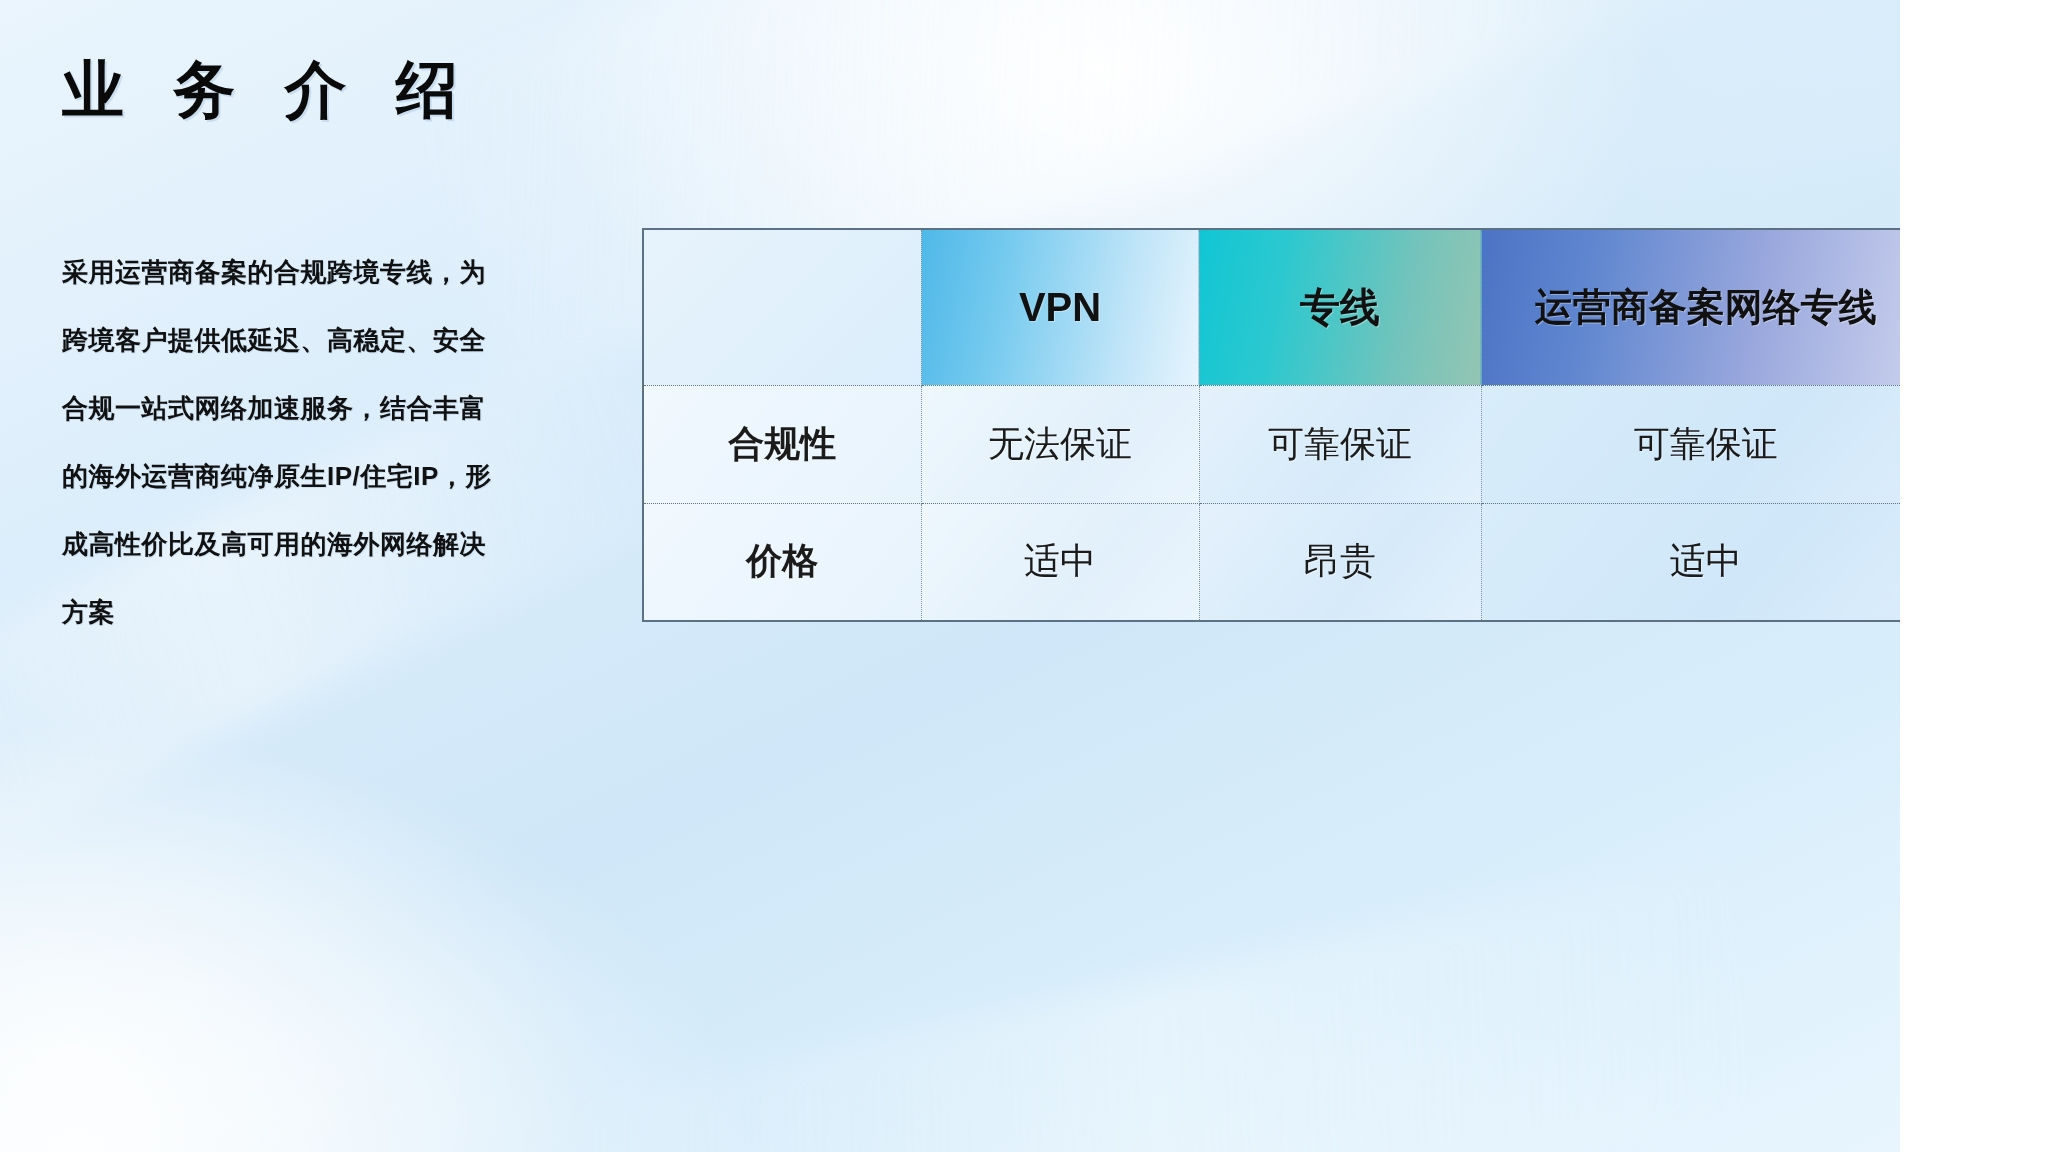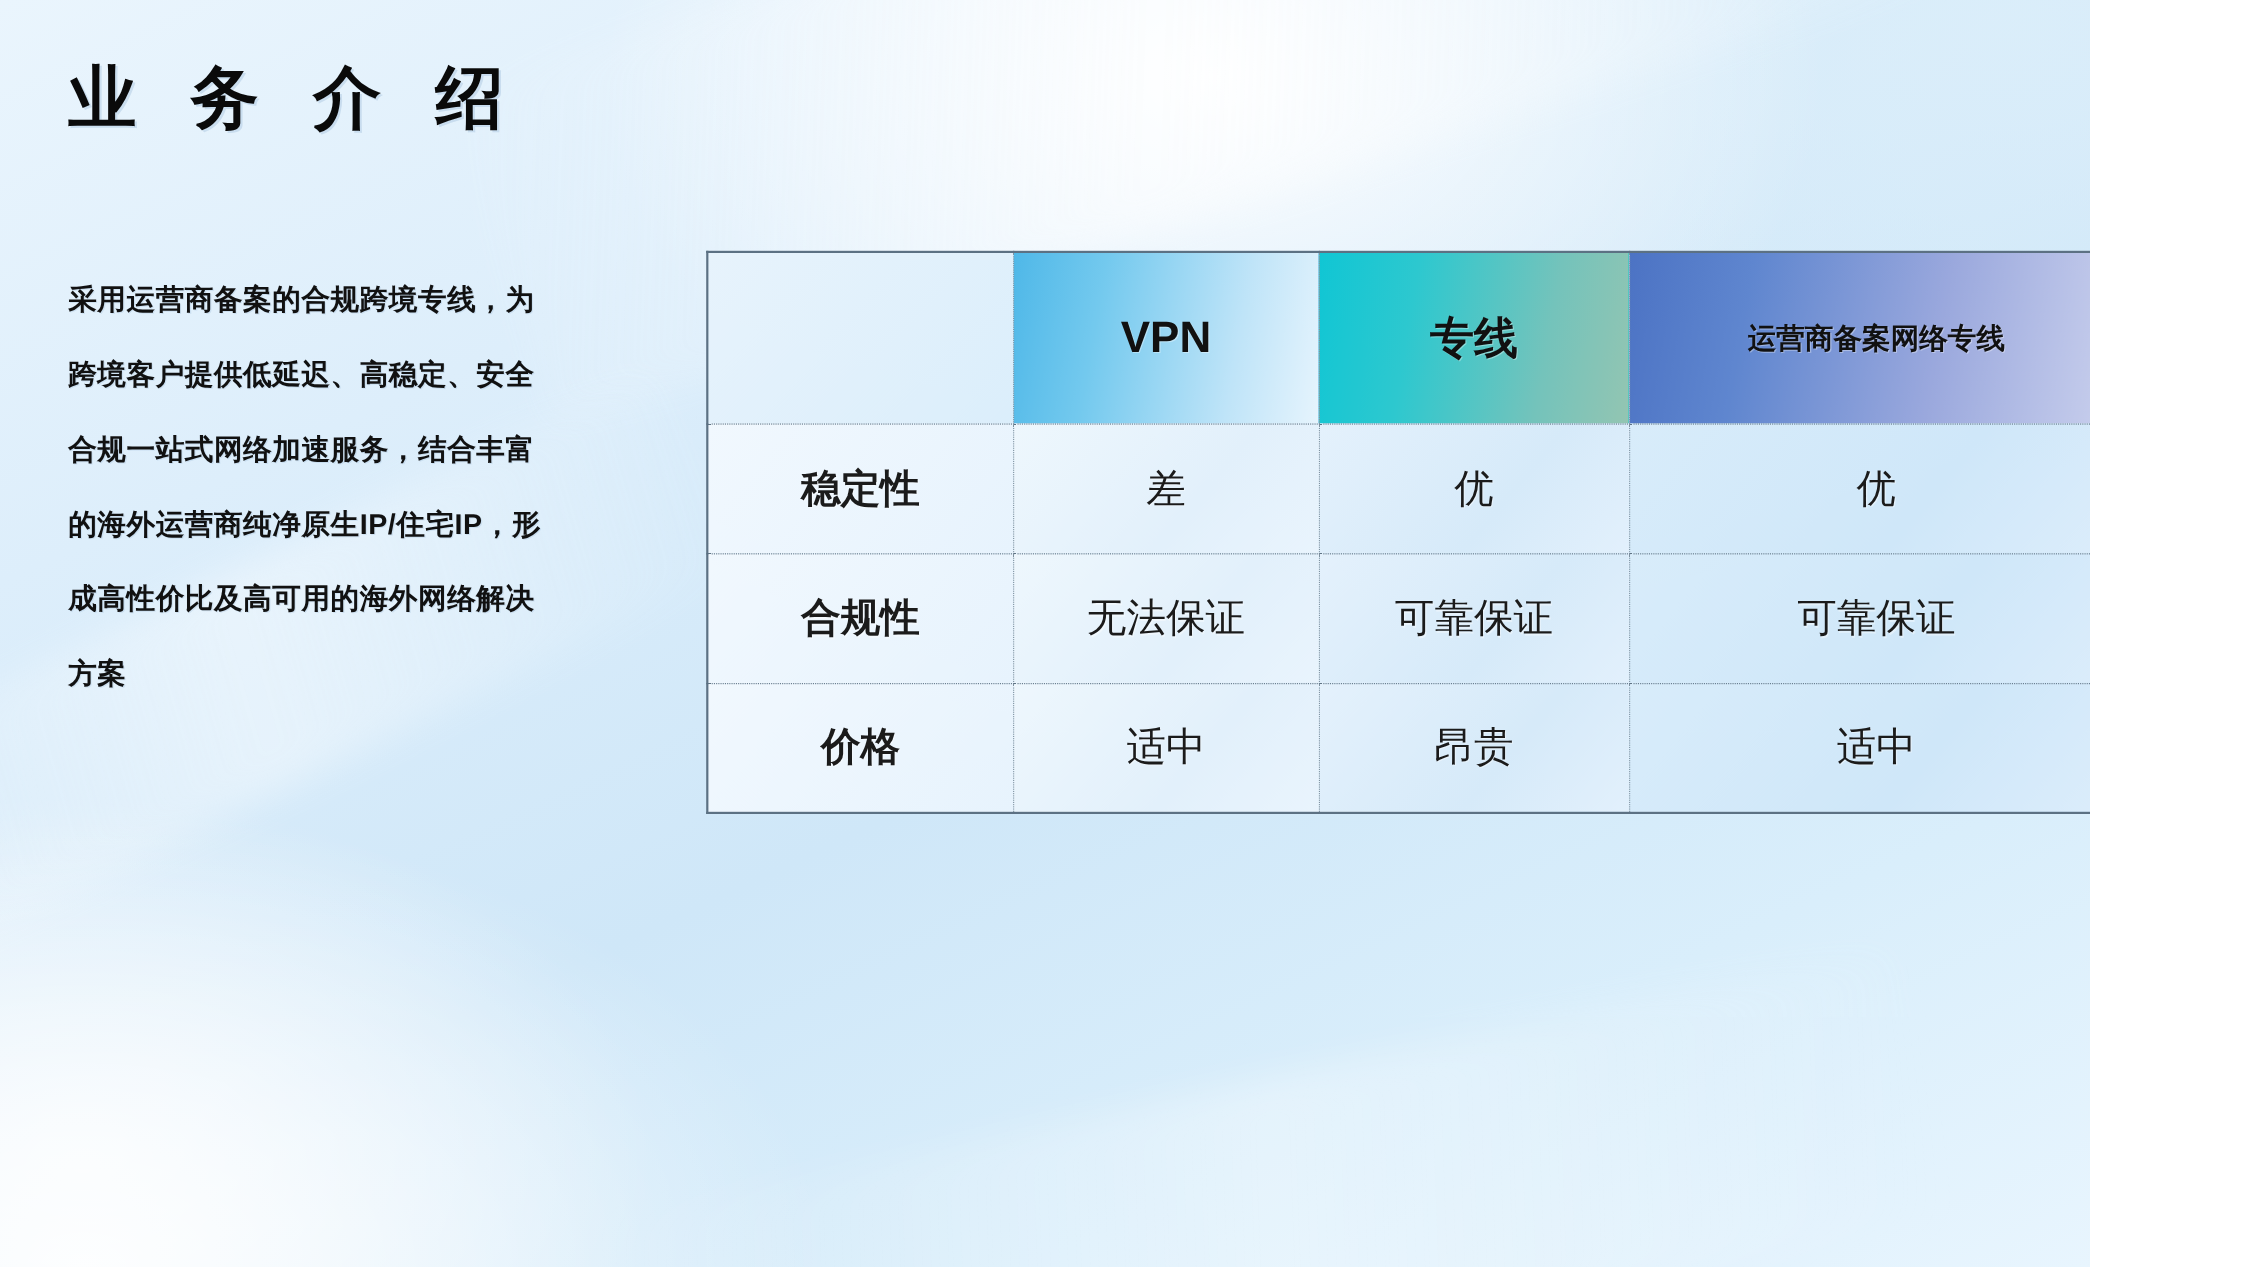--- a/index.html
+++ b/index.html
@@ -126,21 +126,21 @@
     background: linear-gradient(135deg, #e7f3fc 0%, #dbeefb 100%);
   }
   th.h-vpn {
     background: linear-gradient(100deg, #4fb8e8 0%, #73c9ee 28%, #bfe4f8 72%, #e6f4fd 100%);
   }
   th.h-line {
     background: linear-gradient(100deg, #10c6d4 0%, #2dc8cf 30%, #74c3bb 72%, #93c5b2 100%);
   }
   th.h-carrier {
     background: linear-gradient(100deg, #4c73c4 0%, #5f86cf 24%, #9aa8dd 62%, #ccd2ee 100%);
-    font-size: 26px;
+    font-size: 38px;
   }
 
   
   tbody tr { height: 118px; }
   tbody td {
     font-size: 36px;
     color: #1b1b1b;
     text-shadow: 1px 1px 0 rgba(255,255,255,0.4);
   }
   tbody td.label-cell {
@@ -176,26 +176,20 @@
     <thead>
       <tr>
         <th class="h-blank"></th>
         <th class="h-vpn">VPN</th>
         <th class="h-line">专线</th>
         <th class="h-carrier">运营商备案网络专线</th>
       </tr>
     </thead>
     <tbody>
       <tr>
-        <td class="label-cell">稳定性</td>
-        <td class="v1">差</td>
-        <td class="v2">优</td>
-        <td class="v3">优</td>
-      </tr>
-      <tr>
         <td class="label-cell">合规性</td>
         <td class="v1">无法保证</td>
         <td class="v2">可靠保证</td>
         <td class="v3">可靠保证</td>
       </tr>
       <tr>
         <td class="label-cell">价格</td>
         <td class="v1">适中</td>
         <td class="v2">昂贵</td>
         <td class="v3">适中</td>

